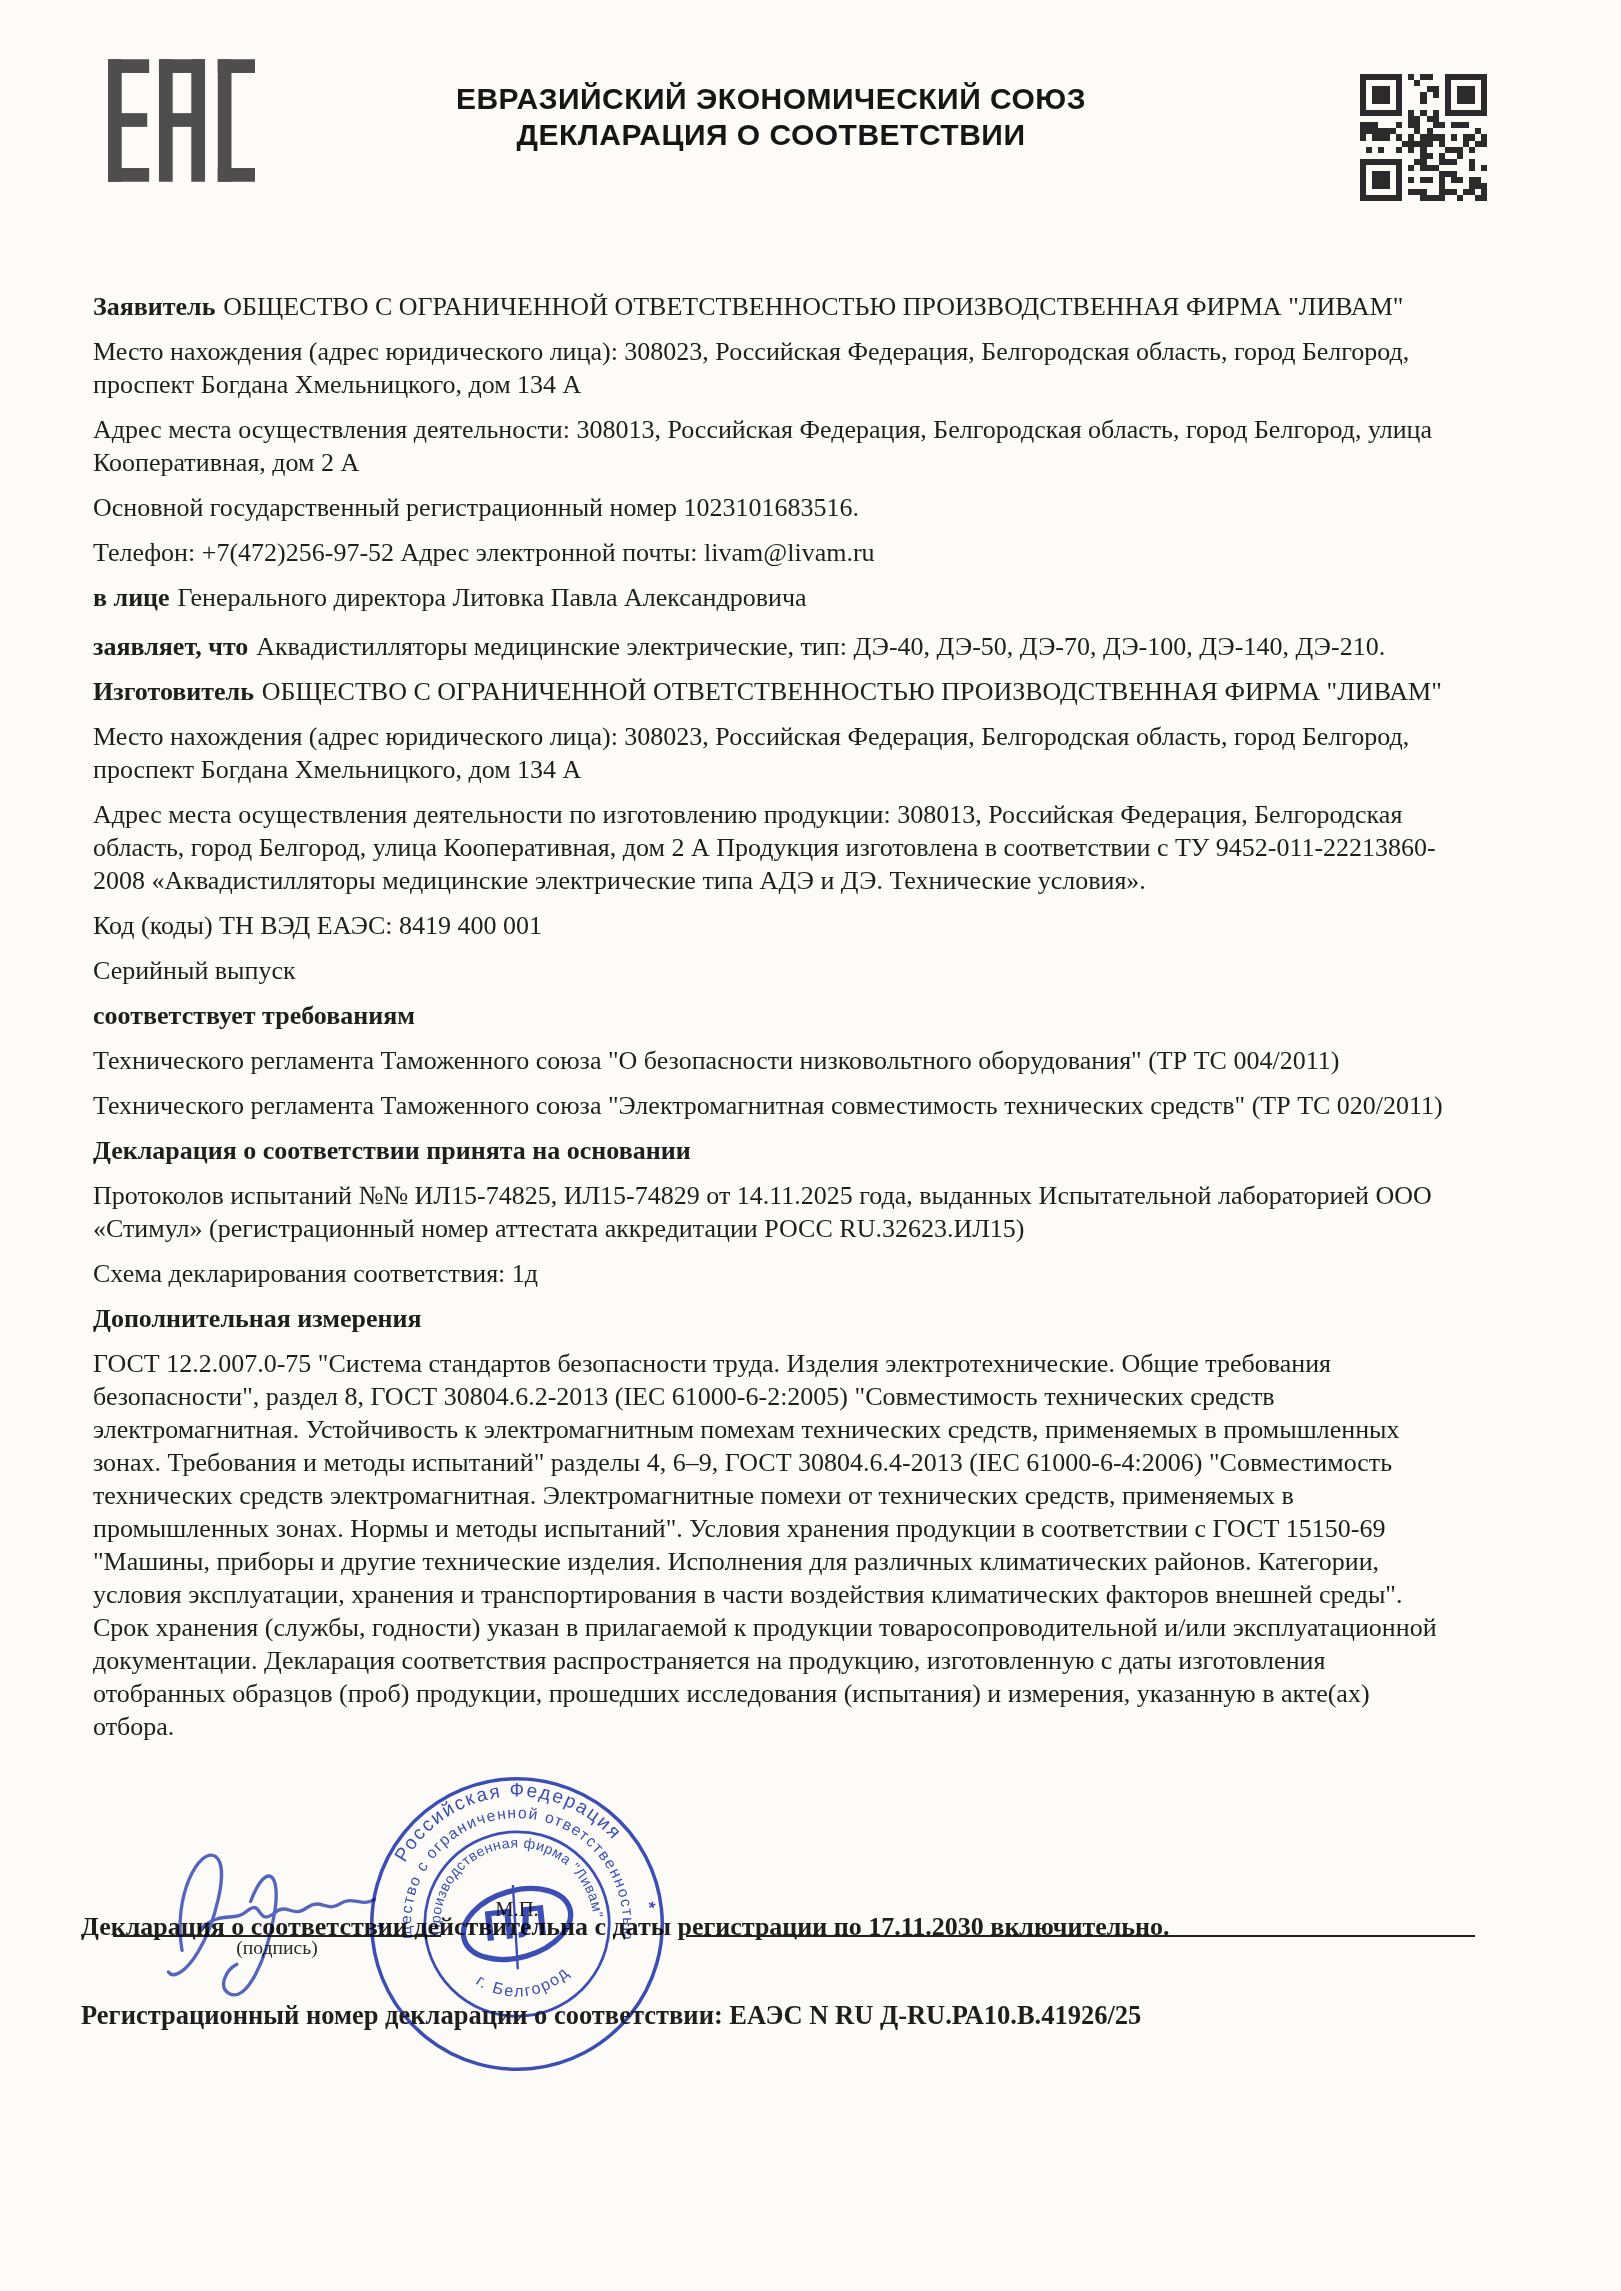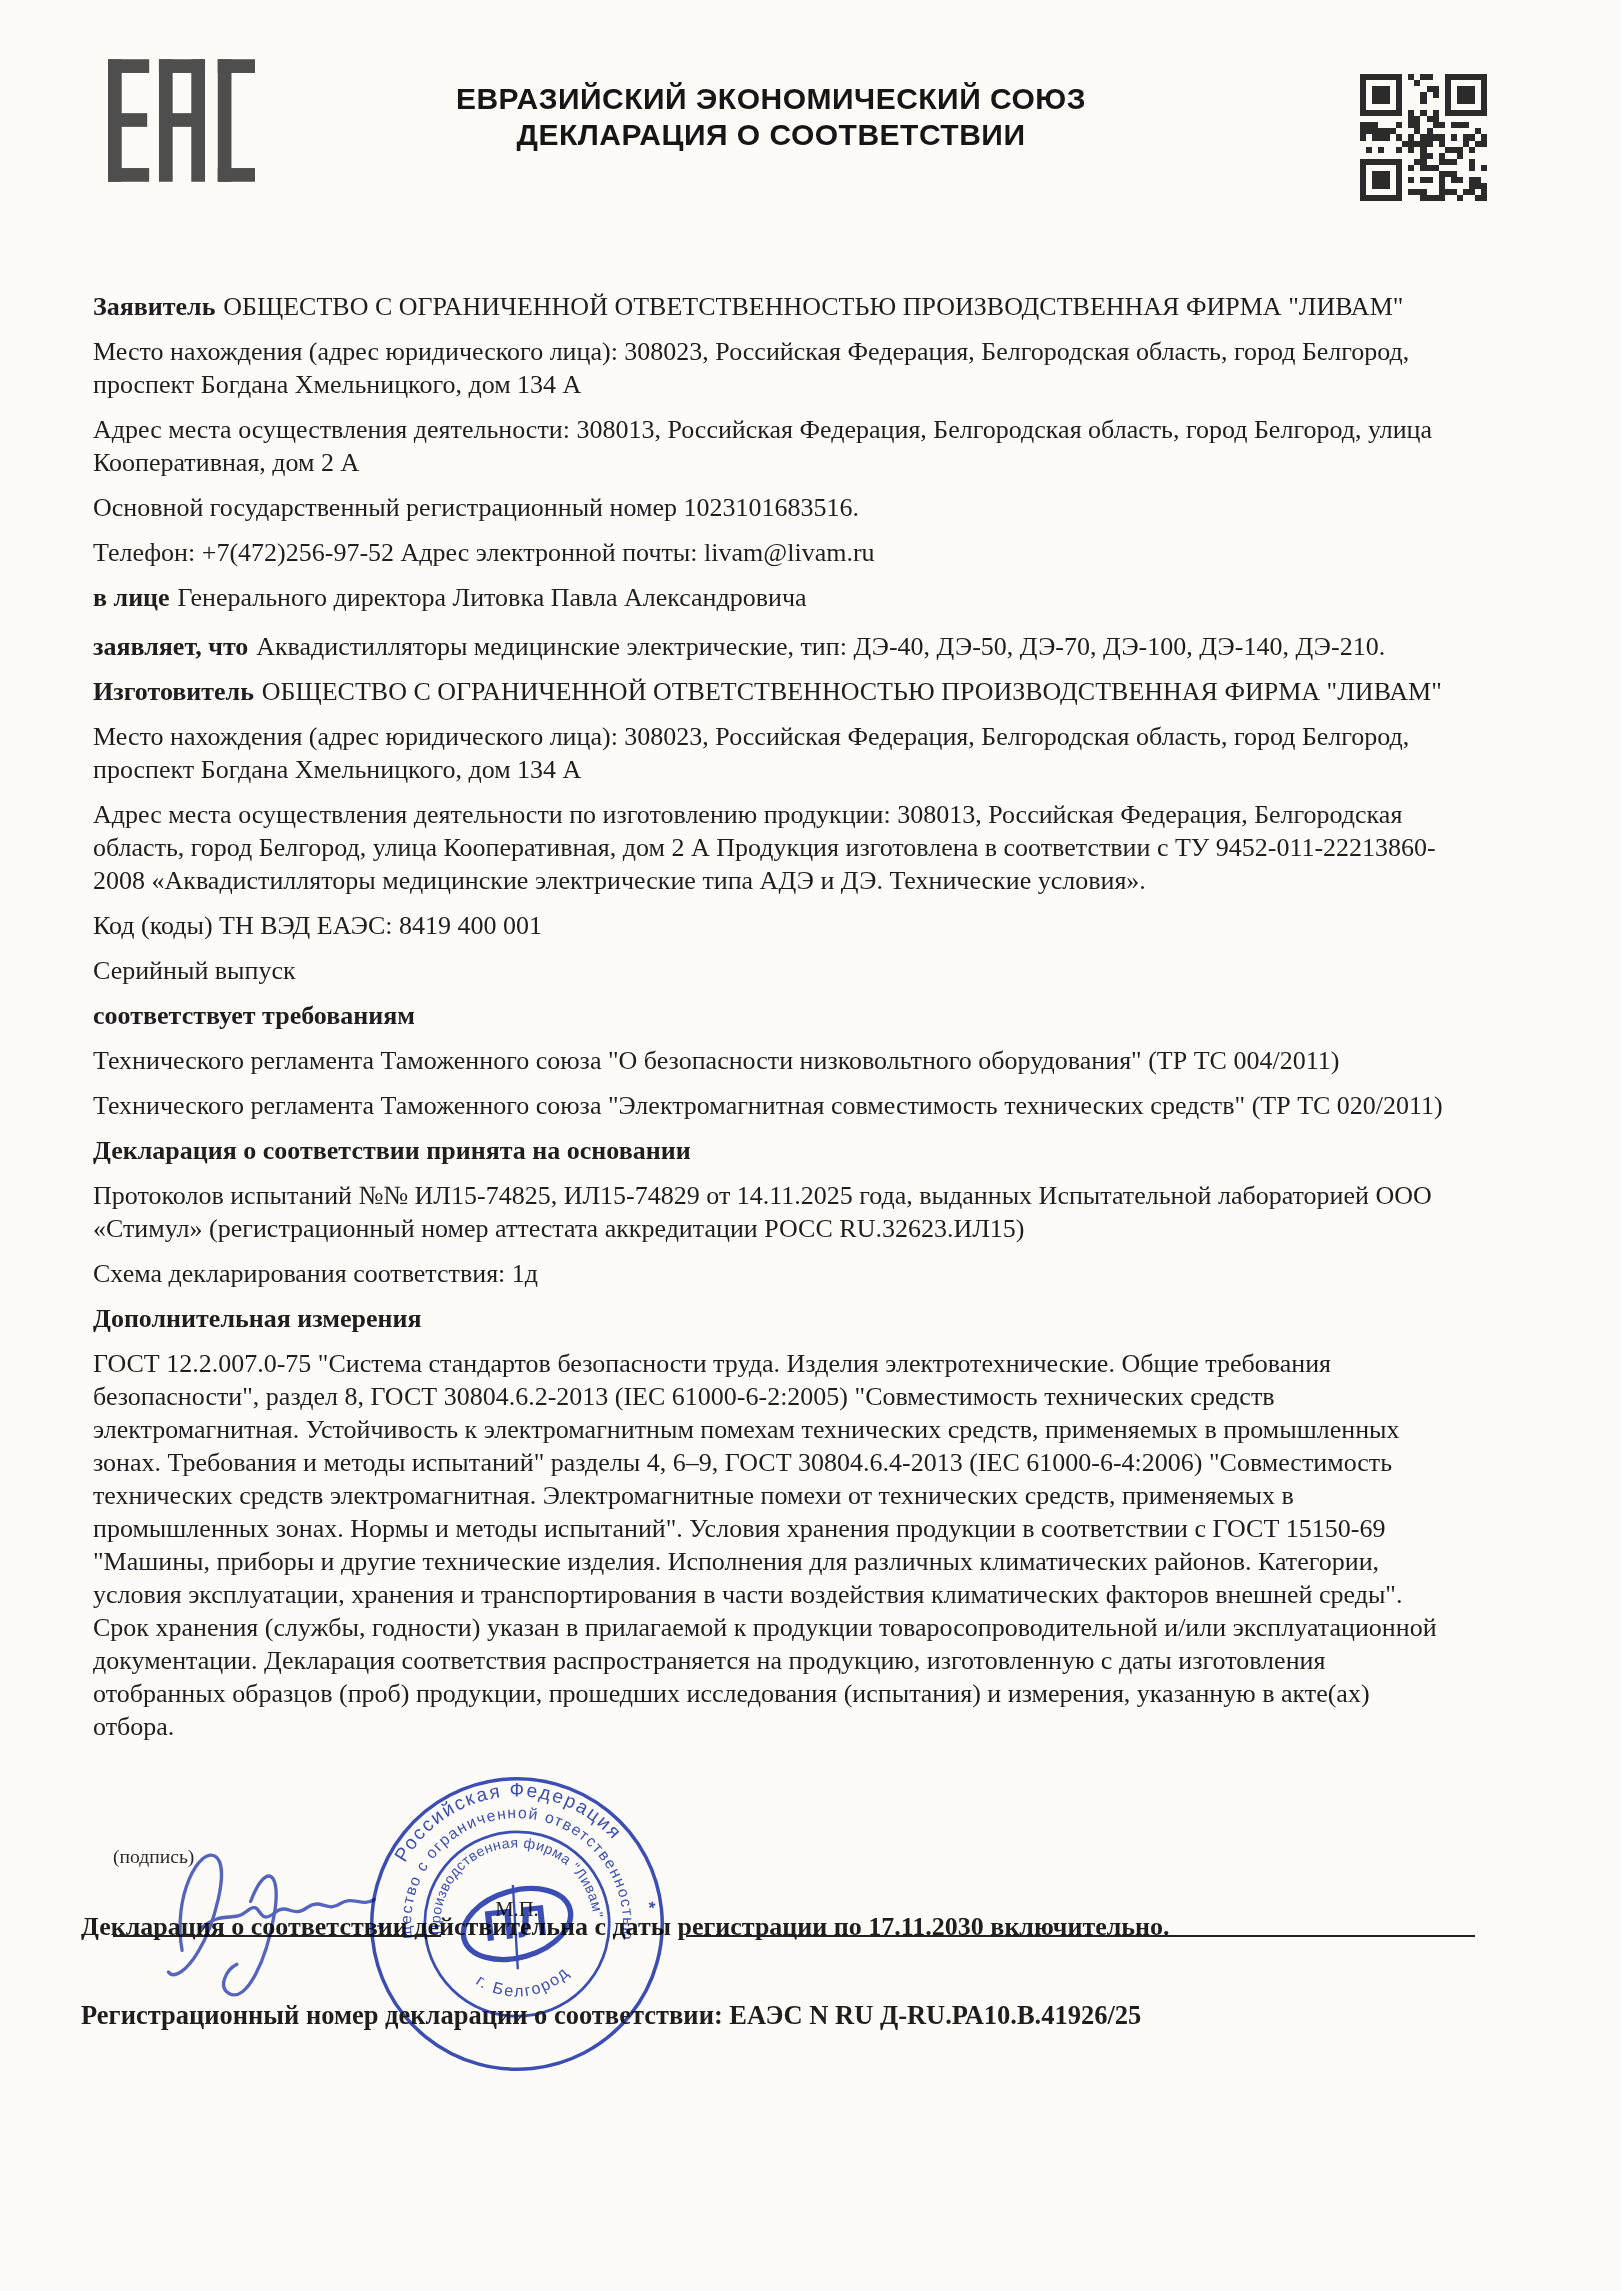--- a/index.html
+++ b/index.html
@@ -15,21 +15,21 @@
   
   .content{position:absolute;left:81px;top:278px;width:1380px;font-size:26px;line-height:33px;}
   .content p{margin:12px;}
   .lead{font-weight:bold;}
   .lead:not(:empty){margin-right:7.8px;}
   .mt3{margin-top:2.9px!important;} .mt5{margin-top:4.9px!important;} .mt8{margin-top:7.8px!important;}
   .mt12{margin-top:11.8px!important;} .mt16{margin-top:15.7px!important;}
   .validity{position:absolute;left:81px;top:1912px;width:1431px;font-size:26px;font-weight:bold;}
   
   .sig-line{position:absolute;left:113px;top:1935px;width:328px;border-top:2px solid #222;}
-  .sig-label{position:absolute;left:113px;top:1846px;width:328px;font-size:19.6px;color:#2a2a2a;}
+  .sig-label{position:absolute;left:113px;top:1937px;width:328px;text-align:center;font-size:19.6px;color:#2a2a2a;}
   .fio-name{position:absolute;left:686px;top:1896px;width:789px;text-align:center;font-size:26.5px;}
   .fio-line{position:absolute;left:686px;top:1935px;width:789px;border-top:2px solid #222;}
   .fio-label{position:absolute;left:686px;top:1943px;width:789px;text-align:center;font-size:18.6px;color:#2a2a2a;}
   .mp-note{position:absolute;left:458px;top:1898px;width:118px;text-align:center;font-size:20.6px;color:#222;}
   
   .stamp{position:absolute;left:360px;top:1767px;width:314px;height:314px;
          transform:rotate(-6deg);mix-blend-mode:multiply;opacity:.92;}
   .autograph{position:absolute;left:127px;top:1831px;width:304px;height:186px;
              mix-blend-mode:multiply;opacity:.9;}
   

